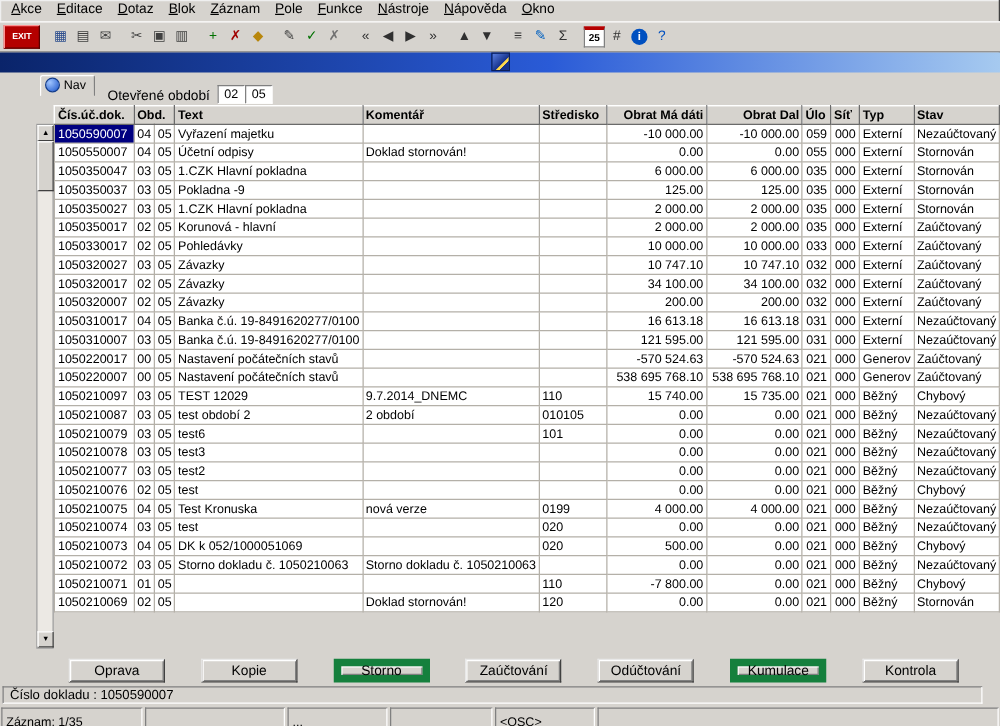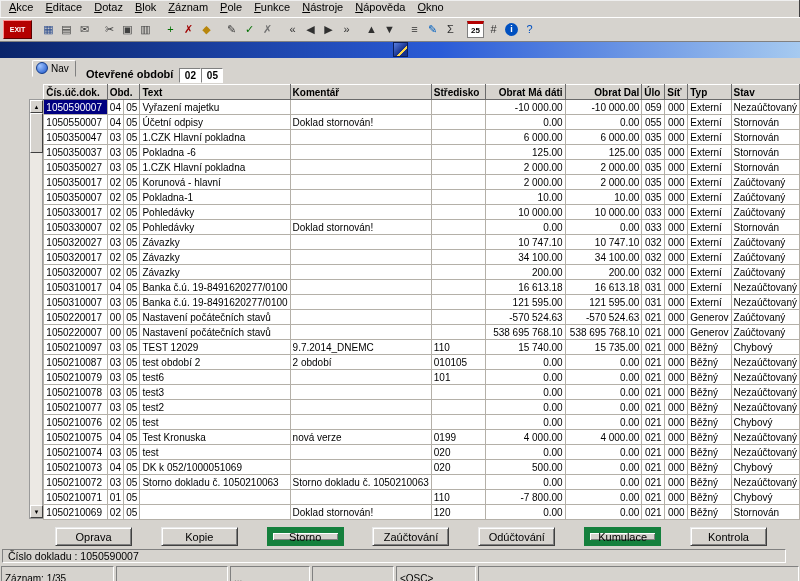--- a/index.html
+++ b/index.html
@@ -35,21 +35,21 @@
     border-color:#fff #404040 #404040 #fff;display:flex;align-items:center;justify-content:center;
     font-size:10px;line-height:1;color:#000;cursor:default;}
   .restore-glyph{width:7px;height:6px;border:1px solid #000;border-top-width:2px;}
   
   .content{position:absolute;top:58px;left:0;right:0;bottom:0;background:#d6d3ce;}
   .nav-tab{position:absolute;top:2px;left:3px;display:flex;align-items:center;gap:3px;
     padding:1px 6px 2px 3px;font-size:10px;background:#d6d3ce;
     border:1px solid;border-color:#ffffff #808080 #d6d3ce #ffffff;border-radius:2px 2px 0 0;cursor:default;margin-left:29px;}
   .nav-globe{width:10px;height:10px;border-radius:50%;
     background:radial-gradient(circle at 30% 30%, #9fc4ff, #1b54c8);border:1px solid #123c8c;}
-  .period{position:absolute;top:10px;left:86px;display:flex;align-items:flex-start;font-size:11px;font-weight:bold;}
+  .period{position:absolute;top:10px;left:86px;display:flex;align-items:flex-end;font-size:11px;}
   .period-label{margin-right:6px;}
   .pfield{width:20px;height:13px;background:#fff;border:1px solid;
     border-color:#808080 #ffffff #ffffff #808080;font-size:10px;
     display:flex;align-items:center;justify-content:center;}
   .pfield + .pfield{border-left:1px solid #808080;}
   
   .grid{position:absolute;top:26px;left:29px;display:flex;align-items:flex-start;}
   .rec-scroll{width:15px;height:420px;margin-top:15px;position:relative;
     background:#ece9e4;border:1px solid #9a9a9a;box-sizing:border-box;}
   .sb-btn{position:absolute;left:0;width:13px;height:13px;background:#d6d3ce;
@@ -238,21 +238,21 @@
             <td class="r">6 000.00</td>
             <td class="c">035</td>
             <td class="c">000</td>
             <td>Externí</td>
             <td>Stornován</td>
           </tr>
           <tr>
             <td>1050350037</td>
             <td class="c">03</td>
             <td class="c">05</td>
-            <td>Pokladna -6</td>
+            <td>Pokladna -9</td>
             <td></td>
             <td></td>
             <td class="r">125.00</td>
             <td class="r">125.00</td>
             <td class="c">035</td>
             <td class="c">000</td>
             <td>Externí</td>
             <td>Stornován</td>
           </tr>
           <tr>
@@ -277,60 +277,32 @@
             <td></td>
             <td></td>
             <td class="r">2 000.00</td>
             <td class="r">2 000.00</td>
             <td class="c">035</td>
             <td class="c">000</td>
             <td>Externí</td>
             <td>Zaúčtovaný</td>
           </tr>
           <tr>
-            <td>1050350007</td>
-            <td class="c">02</td>
-            <td class="c">05</td>
-            <td>Pokladna-1</td>
-            <td></td>
-            <td></td>
-            <td class="r">10.00</td>
-            <td class="r">10.00</td>
-            <td class="c">035</td>
-            <td class="c">000</td>
-            <td>Externí</td>
-            <td>Zaúčtovaný</td>
-          </tr>
-          <tr>
             <td>1050330017</td>
             <td class="c">02</td>
             <td class="c">05</td>
             <td>Pohledávky</td>
             <td></td>
             <td></td>
             <td class="r">10 000.00</td>
             <td class="r">10 000.00</td>
             <td class="c">033</td>
             <td class="c">000</td>
             <td>Externí</td>
             <td>Zaúčtovaný</td>
-          </tr>
-          <tr>
-            <td>1050330007</td>
-            <td class="c">02</td>
-            <td class="c">05</td>
-            <td>Pohledávky</td>
-            <td>Doklad stornován!</td>
-            <td></td>
-            <td class="r">0.00</td>
-            <td class="r">0.00</td>
-            <td class="c">033</td>
-            <td class="c">000</td>
-            <td>Externí</td>
-            <td>Stornován</td>
           </tr>
           <tr>
             <td>1050320027</td>
             <td class="c">03</td>
             <td class="c">05</td>
             <td>Závazky</td>
             <td></td>
             <td></td>
             <td class="r">10 747.10</td>
             <td class="r">10 747.10</td>

